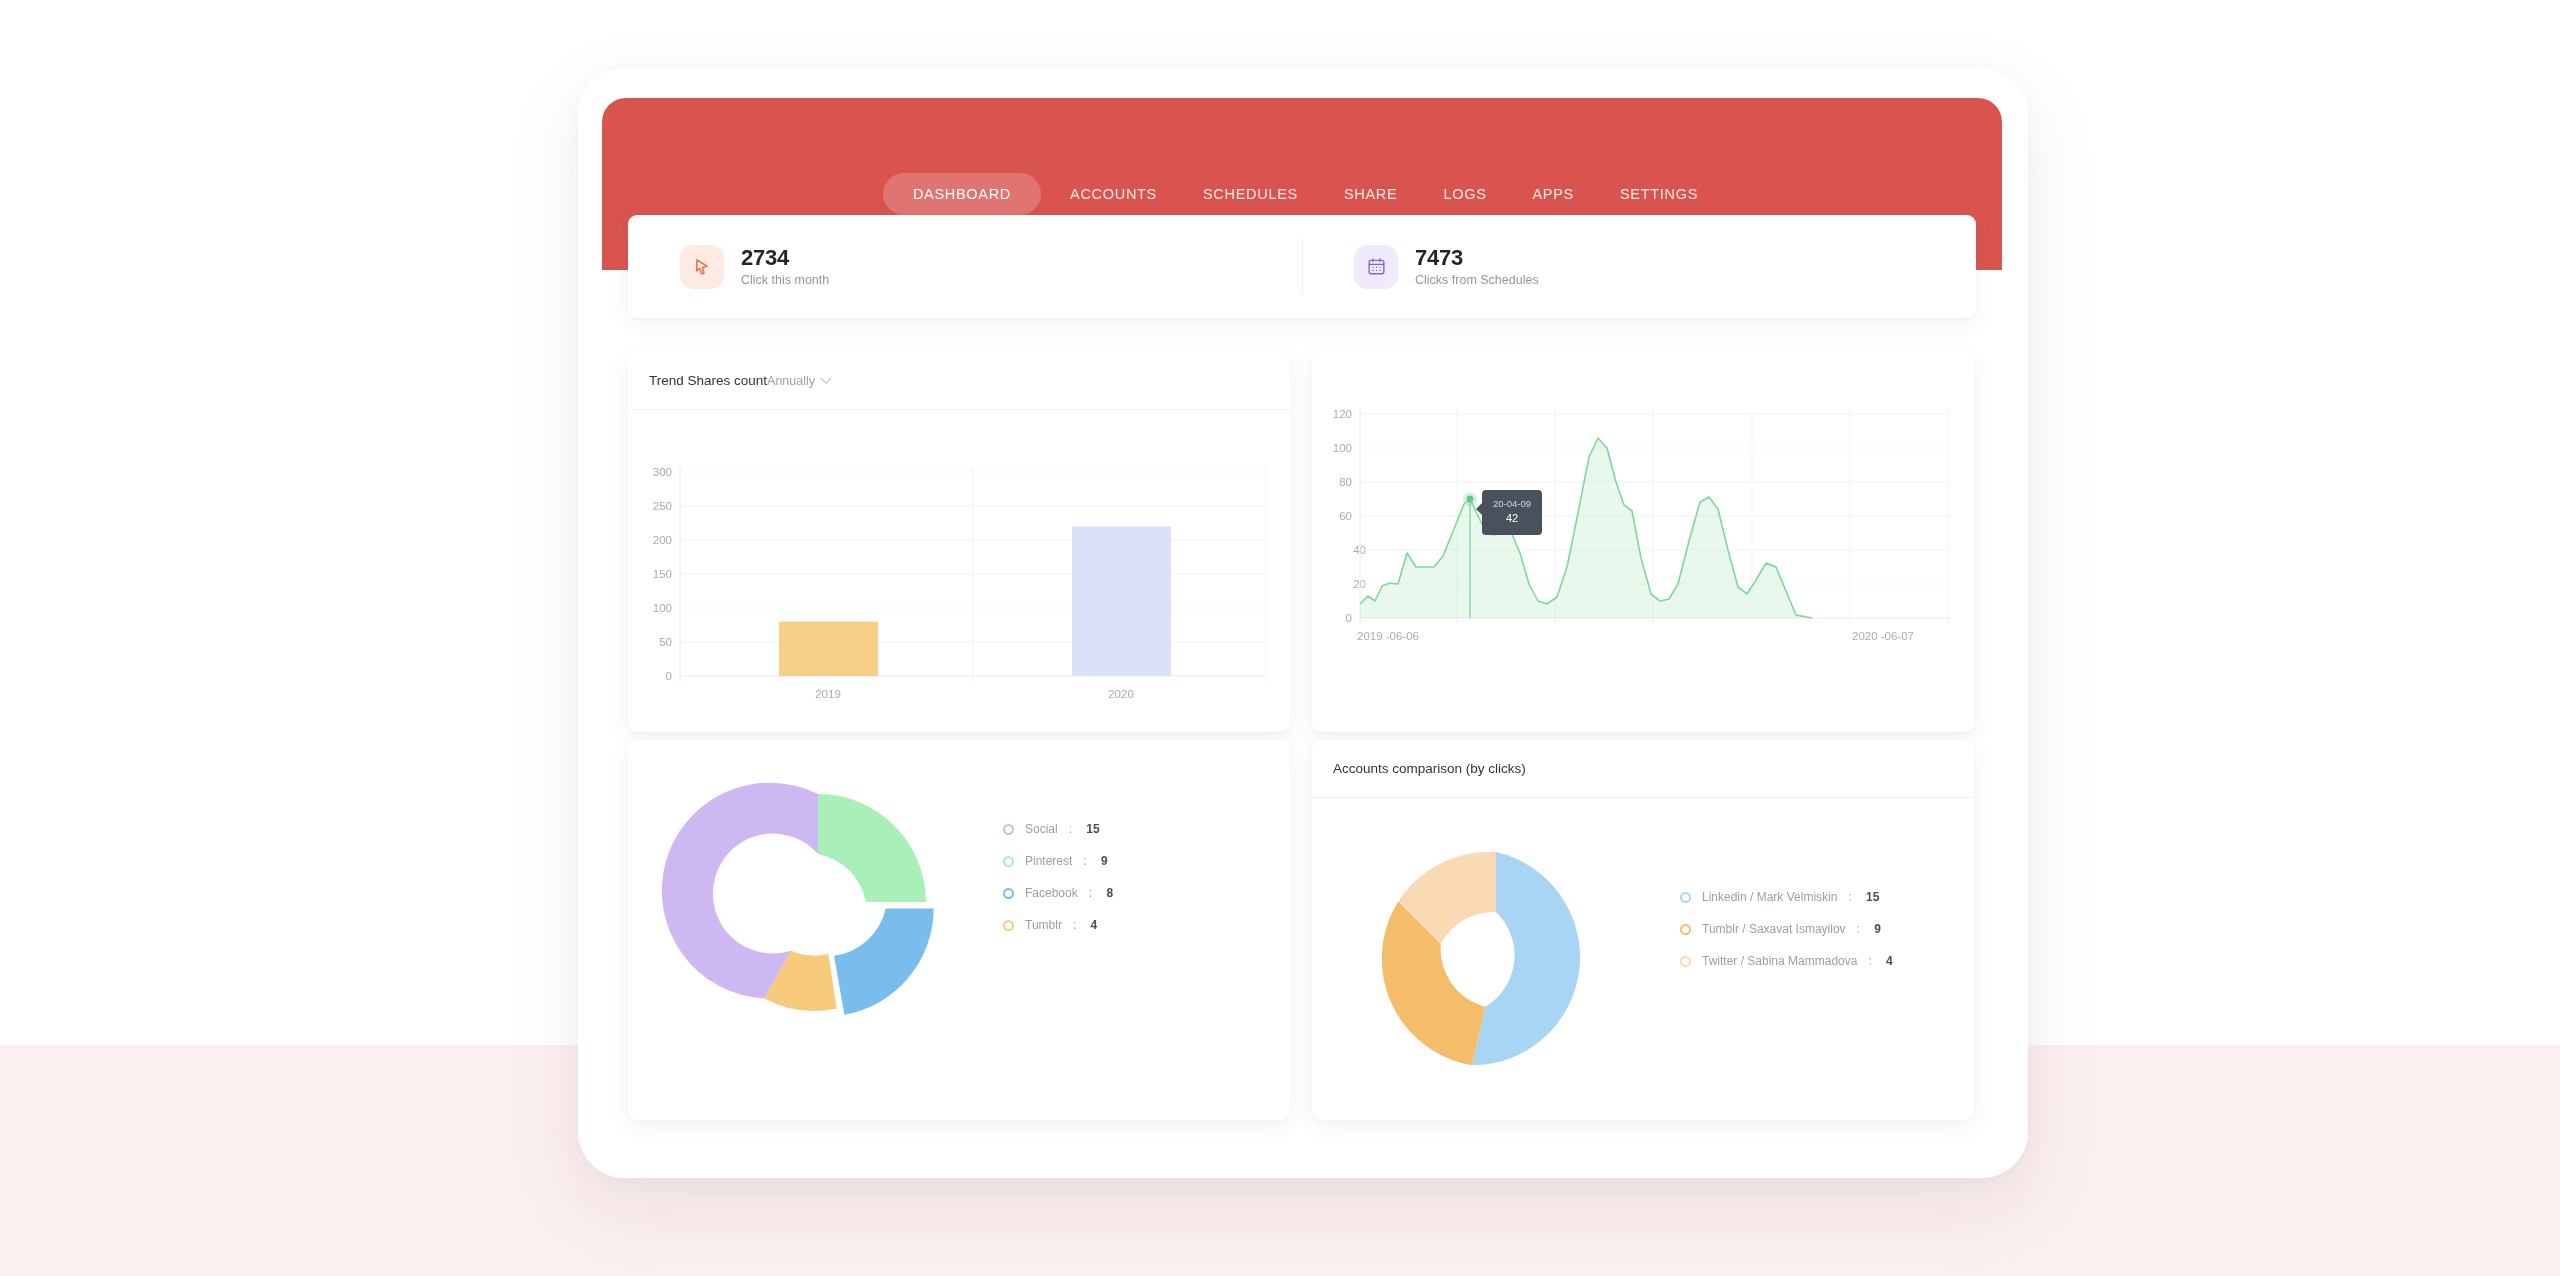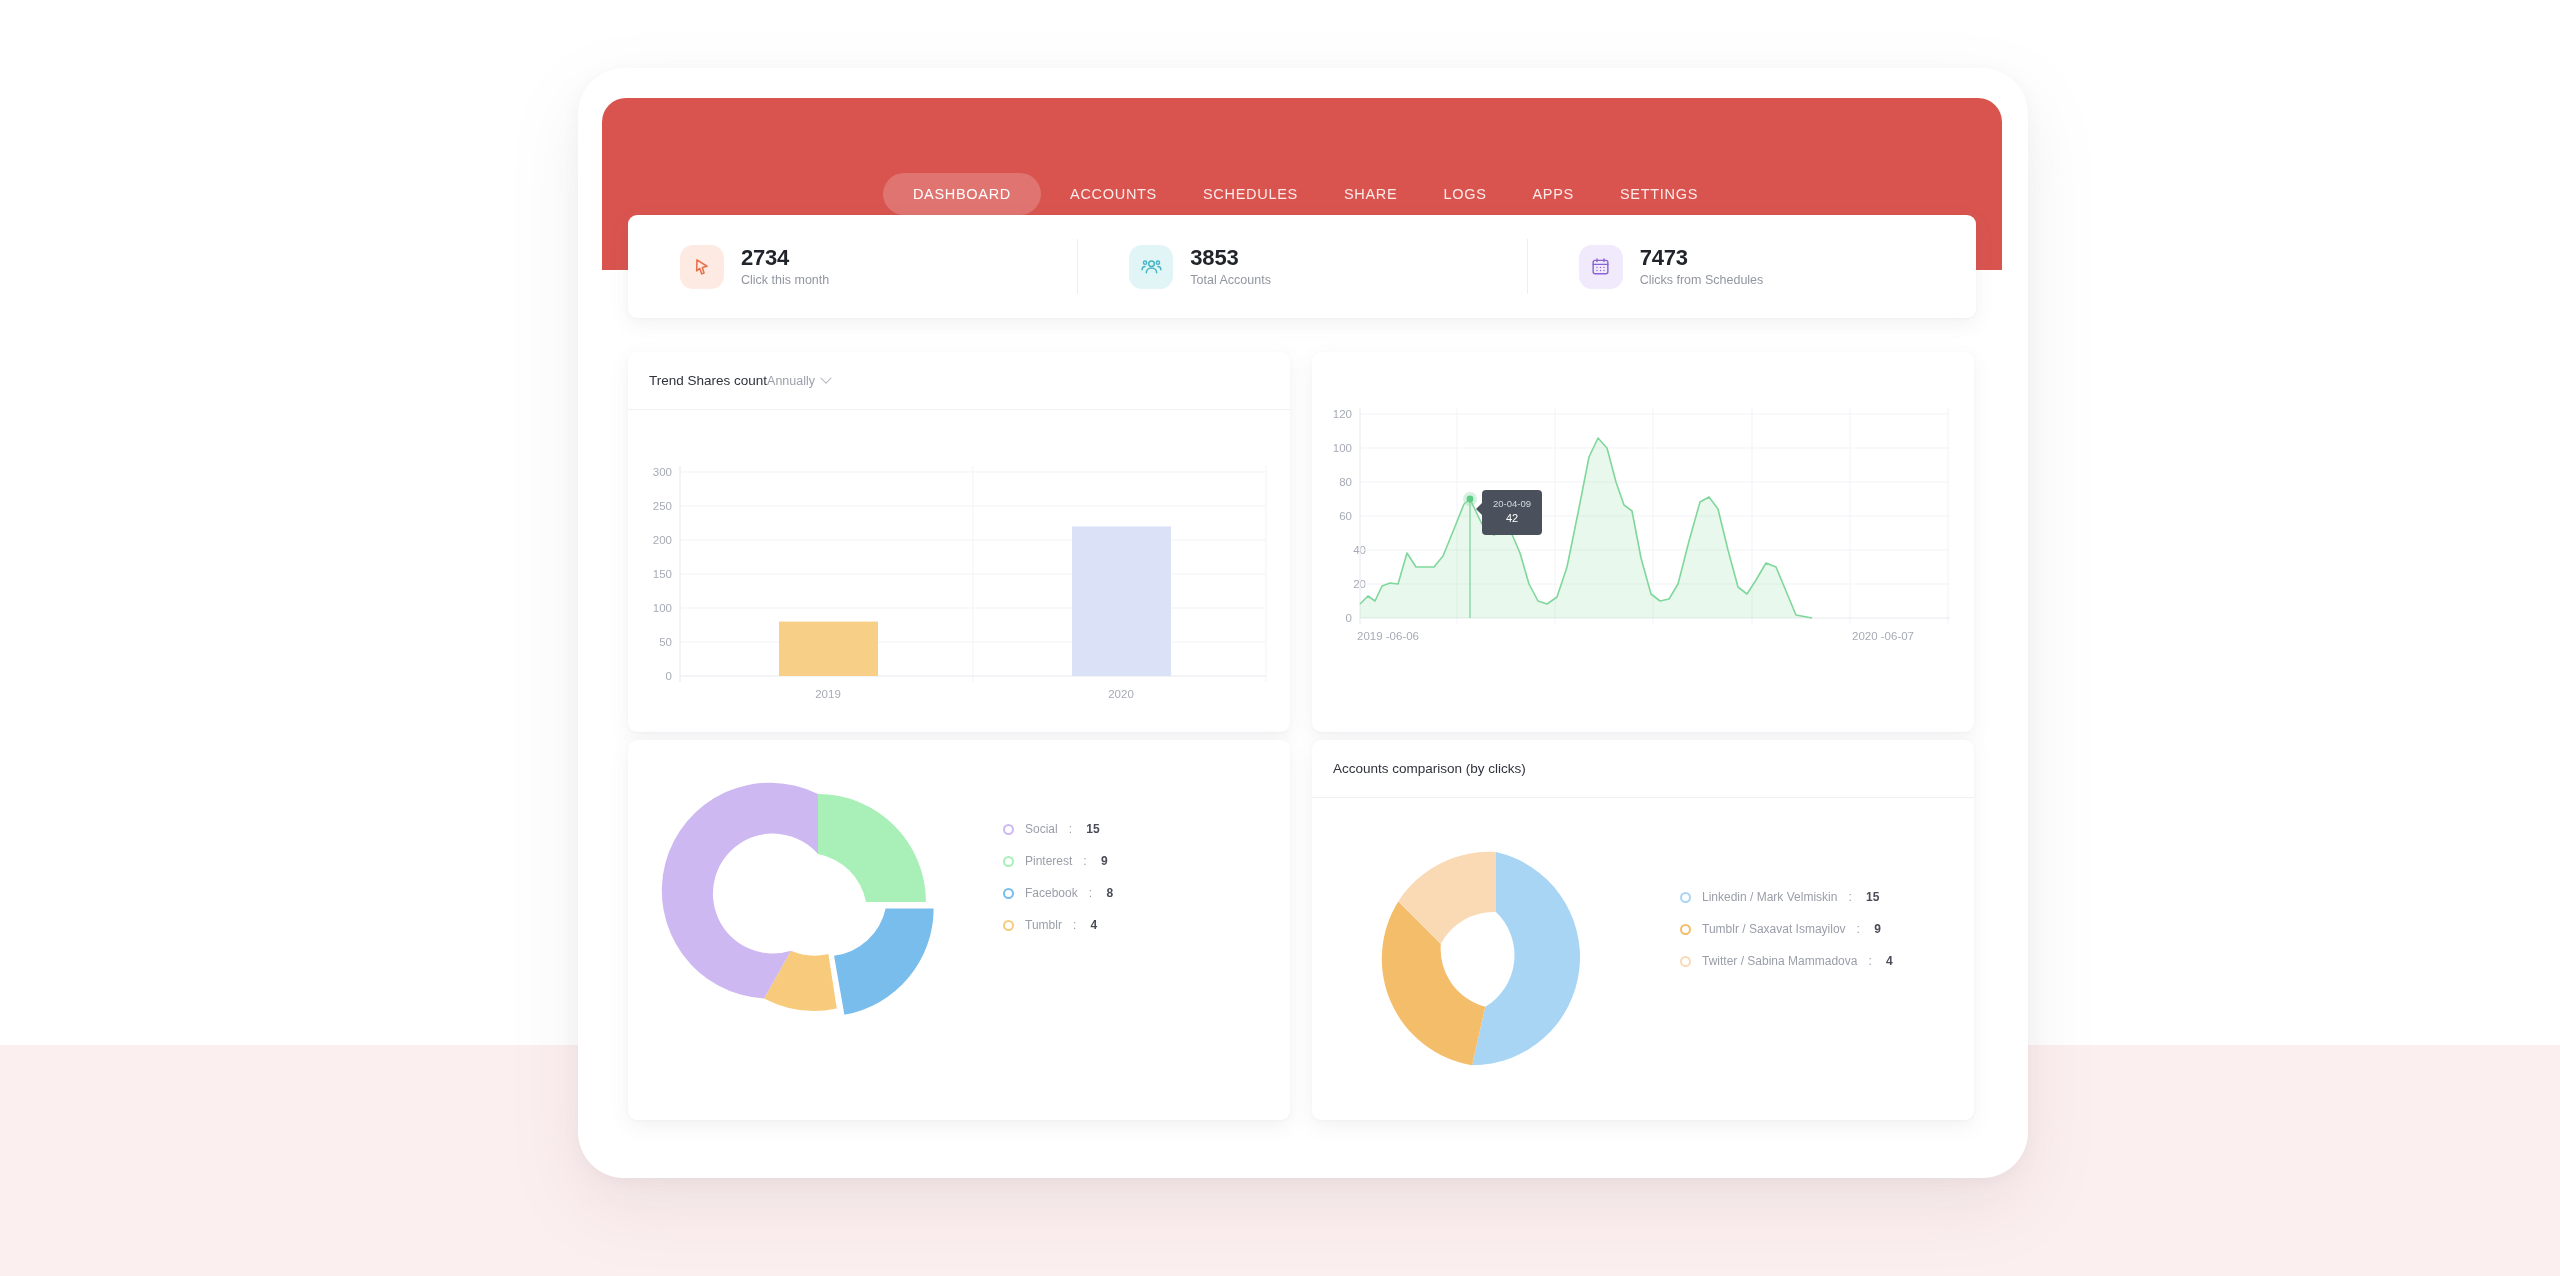--- a/index.html
+++ b/index.html
@@ -250,36 +250,20 @@
       <svg width="22" height="22" viewBox="0 0 24 24" fill="none" stroke="#e8714d" stroke-width="1.7" stroke-linejoin="round">
         <path d="M6.5 4.2 L17.5 11.2 L12.4 12.6 L14.2 18.6 L11.7 19.5 L9.6 13.6 L6.2 16.2 Z"></path>
       </svg>
     </div>
     <div class="stat-text">
       <div class="stat-value">2734</div>
       <div class="stat-label">Click this month</div>
     </div>
   </div>
 
-  <div class="stat">
-    <div class="stat-icon" style="background:#e1f5f7">
-      <svg width="23" height="23" viewBox="0 0 24 24" fill="none" stroke="#49b6c4" stroke-width="1.6" stroke-linecap="round">
-        <circle cx="12" cy="9.2" r="2.9"></circle>
-        <path d="M6.6 18.6 c0-3.1 2.4-5.1 5.4-5.1 s5.4 2 5.4 5.1"></path>
-        <circle cx="5.3" cy="8" r="1.7"></circle>
-          <path d="M2.2 15.4 c0-2.2 1.4-3.4 3.1-3.4"></path>
-        <circle cx="18.7" cy="8" r="1.7"></circle>
-          <path d="M21.8 15.4 c0-2.2-1.4-3.4-3.1-3.4"></path>
-      </svg>
-    </div>
-    <div class="stat-text">
-      <div class="stat-value">3853</div>
-      <div class="stat-label">Total Accounts</div>
-    </div>
-  </div>
 
   <div class="stat">
     <div class="stat-icon" style="background:#f0eafc">
       <svg width="21" height="21" viewBox="0 0 24 24" fill="none" stroke="#8a63d2" stroke-width="1.6" stroke-linecap="round">
         <rect x="3.6" y="5" width="16.8" height="15.2" rx="2.2"></rect>
         <line x1="3.6" y1="9.6" x2="20.4" y2="9.6"></line>
         <line x1="8" y1="3.3" x2="8" y2="6.4"></line>
           <line x1="16" y1="3.3" x2="16" y2="6.4"></line>
         <circle cx="8" cy="13" r="0.8" fill="#8a63d2" stroke="none"></circle>
         <circle cx="12" cy="13" r="0.8" fill="#8a63d2" stroke="none"></circle>

